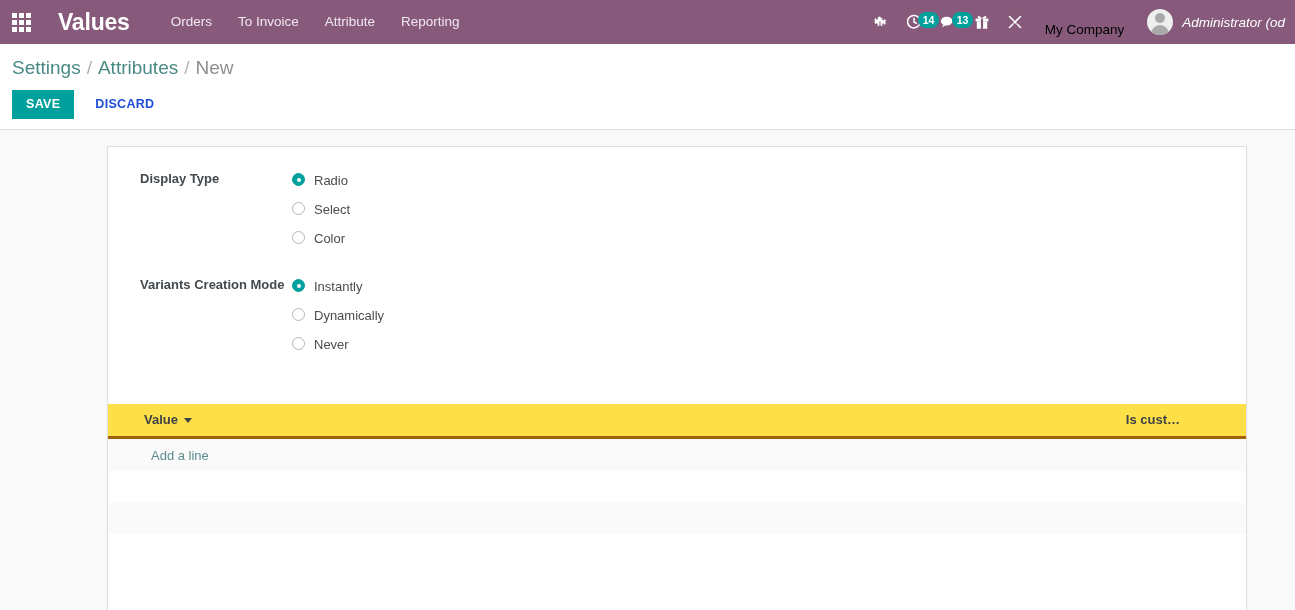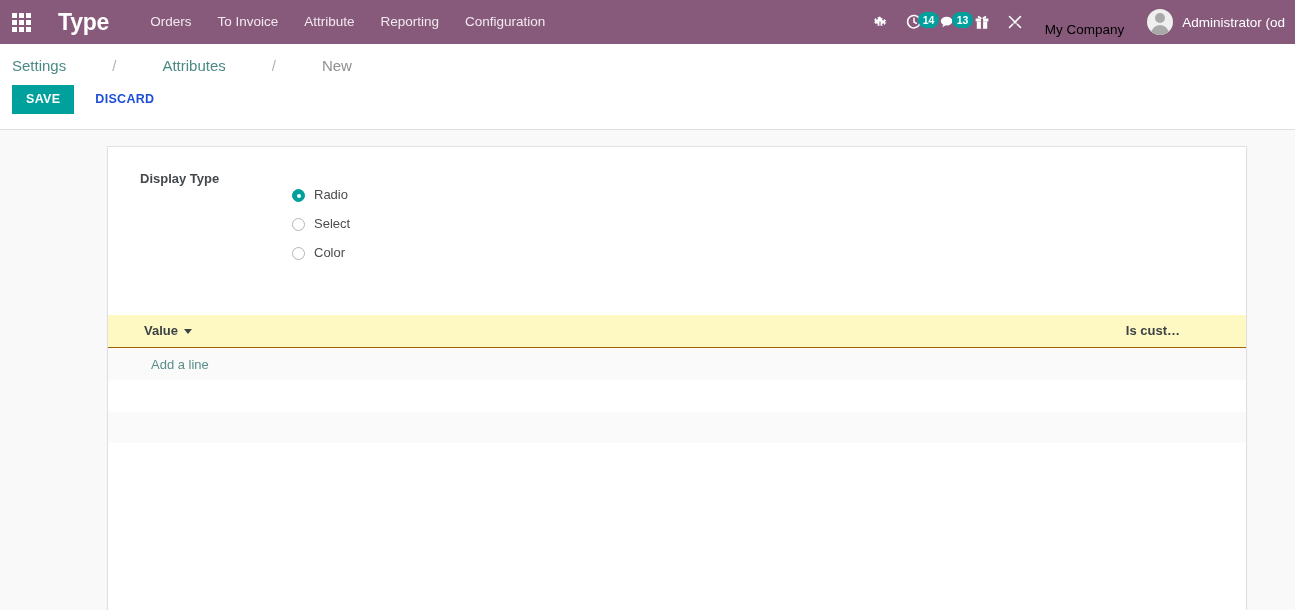--- a/index.html
+++ b/index.html
@@ -100,20 +100,21 @@
     cursor: pointer;
     white-space: nowrap;
   }
   #user-menu {
     display: flex;
     align-items: center;
     height: 44px;
     padding: 0 10px 0 10px;
     cursor: pointer;
     white-space: nowrap;
+    font-style: italic;
   }
   #avatar {
     width: 26px; height: 26px;
     border-radius: 50%;
     background: #efefef;
     margin-right: 9px;
     flex: 0 0 auto;
     position: relative;
     overflow: hidden;
   }
@@ -140,26 +141,25 @@
 
   
   #control-panel {
     background: #ffffff;
     border-bottom: 1px solid #dfdfdf;
     padding: 0 0 0 0;
     height: 86px;
   }
   #breadcrumb {
     padding: 13px 0 0 12px;
-    font-size: 15px;
+    font-size: 19px;
     line-height: 1.2;
     display: flex;
     align-items: baseline;
     white-space: nowrap;
-    gap: 40px;
   }
   .crumb-link { color: #4a8a86; cursor: pointer; }
   .crumb-sep { color: #b3b3b3; margin: 0 6px; }
   .crumb-active { color: #8f8f8f; }
 
   #form-buttons {
     padding: 10px 8px 0 12px;
     display: flex;
     align-items: center;
   }
@@ -227,21 +227,21 @@
     padding: 2px 0 3px 0;
     background: transparent;
     display: block;
     margin-top: 7px;
   }
   .text-input::placeholder { color: #bdbdbd; }
 
   .radio-group { padding-top: 2px; }
   .radio-row {
     display: flex;
-    align-items: flex-end;
+    align-items: flex-start;
     height: 29px;
     cursor: pointer;
   }
   .radio-mark {
     width: 13px; height: 13px;
     border-radius: 50%;
     border: 1px solid #b5b5b5;
     background: #ffffff;
     margin-right: 9px;
     flex: 0 0 auto;
@@ -294,22 +294,22 @@
   }
 
   
   #values-table { width: 100%; border-collapse: collapse; table-layout: fixed; }
   #values-table th {
     font-size: 13px;
     font-weight: bold;
     color: #3d4246;
     text-align: left;
     padding: 8px 8px 9px 8px;
-    border-bottom: 1px solid #a16207;
-    background: #fef9c3;
+    border-bottom: 3px solid #a16207;
+    background: #fde047;
     white-space: nowrap;
     overflow: hidden;
     text-overflow: ellipsis;
   }
   #values-table th.col-value { padding-left: 36px; }
   #values-table th.col-right {
     text-align: right;
     padding-right: 66px;
     color: #3d4246;
   }
@@ -348,28 +348,27 @@
         <i></i>
         <i></i>
         <i></i>
         <i></i>
         <i></i>
         <i></i>
         <i></i>
     </span>
   </div>
 
-  <div id="brand">Type</div>
+  <div id="brand">Values</div>
 
   <div id="main-menu">
     <div class="menu-item">Orders</div>
     <div class="menu-item">To Invoice</div>
     <div class="menu-item">Attribute</div>
     <div class="menu-item">Reporting</div>
-    <div class="menu-item">Configuration</div>
   </div>
 
   <div id="navbar-right">
 
     <div class="sys-icon">
       <svg width="15" height="15" viewBox="0 0 16 16" fill="#ffffff">
         <path d="M8 1.2c-1 0-1.8.6-2.1 1.5l-.6-.6-.7.7.8.8c-.3.3-.5.7-.6 1.1H3.2V3.4h-1v1.3H1v1h1.2v1.4H1v1h1.2v1.3h1V9.1h1.5c.1.5.3.9.6 1.2l-.8.8.7.7.7-.7c.3.2.6.3 1 .4V7H8v4.5c.4-.1.7-.2 1-.4l.7.7.7-.7-.8-.8c.3-.3.5-.7.6-1.2h1.6v1.3h1V9.1H14v-1h-1.2V6.7H14v-1h-1.2V4.4h-1v1.3h-1.6c-.1-.4-.3-.8-.6-1.1l.8-.8-.7-.7-.6.6c-.3-.9-1.1-1.5-2.1-1.5z"></path>
       </svg>
     </div>
 
@@ -462,20 +461,39 @@
             </div>
           </td>
         </tr>
 
         <tr>
           <td colspan="2">
                 <div class="field-spacer"></div>
               </td>
         </tr>
 
+        <tr>
+          <td class="field-label">Variants Creation Mode</td>
+          <td>
+            <div class="radio-group">
+              <div class="radio-row checked">
+                <span class="radio-mark"></span>
+                <span class="radio-label">Instantly</span>
+              </div>
+              <div class="radio-row">
+                <span class="radio-mark"></span>
+                <span class="radio-label">Dynamically</span>
+              </div>
+              <div class="radio-row">
+                <span class="radio-mark"></span>
+                <span class="radio-label">Never</span>
+              </div>
+            </div>
+          </td>
+        </tr>
 
       </tbody>
         </table>
     </div>
 
     <div id="notebook">
 
       <table id="values-table">
         <thead>
           <tr>

